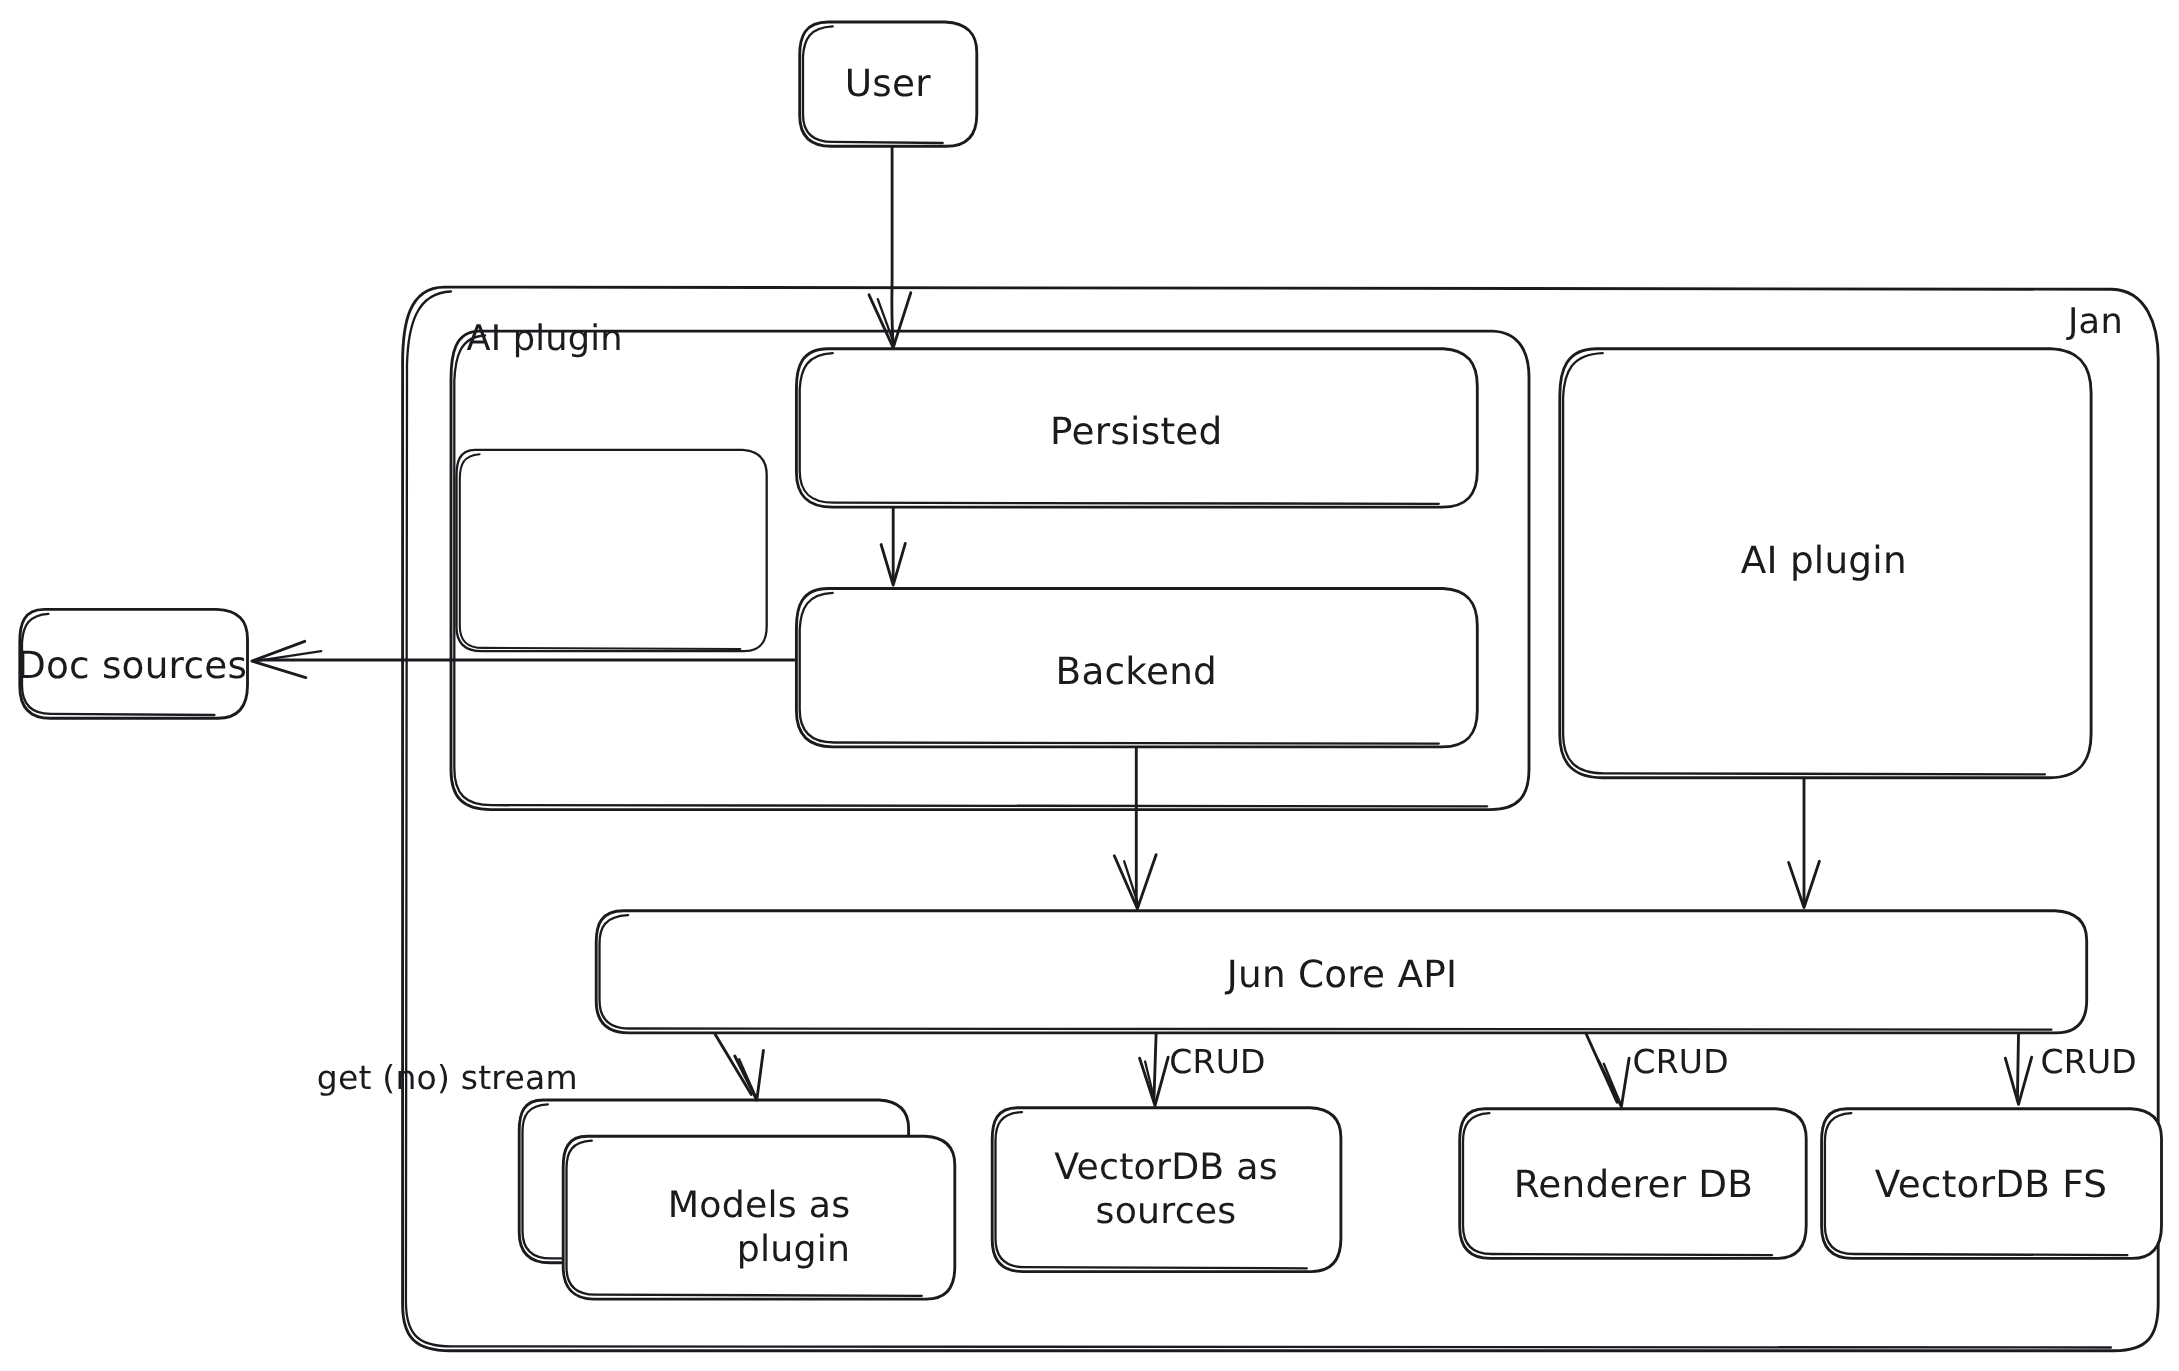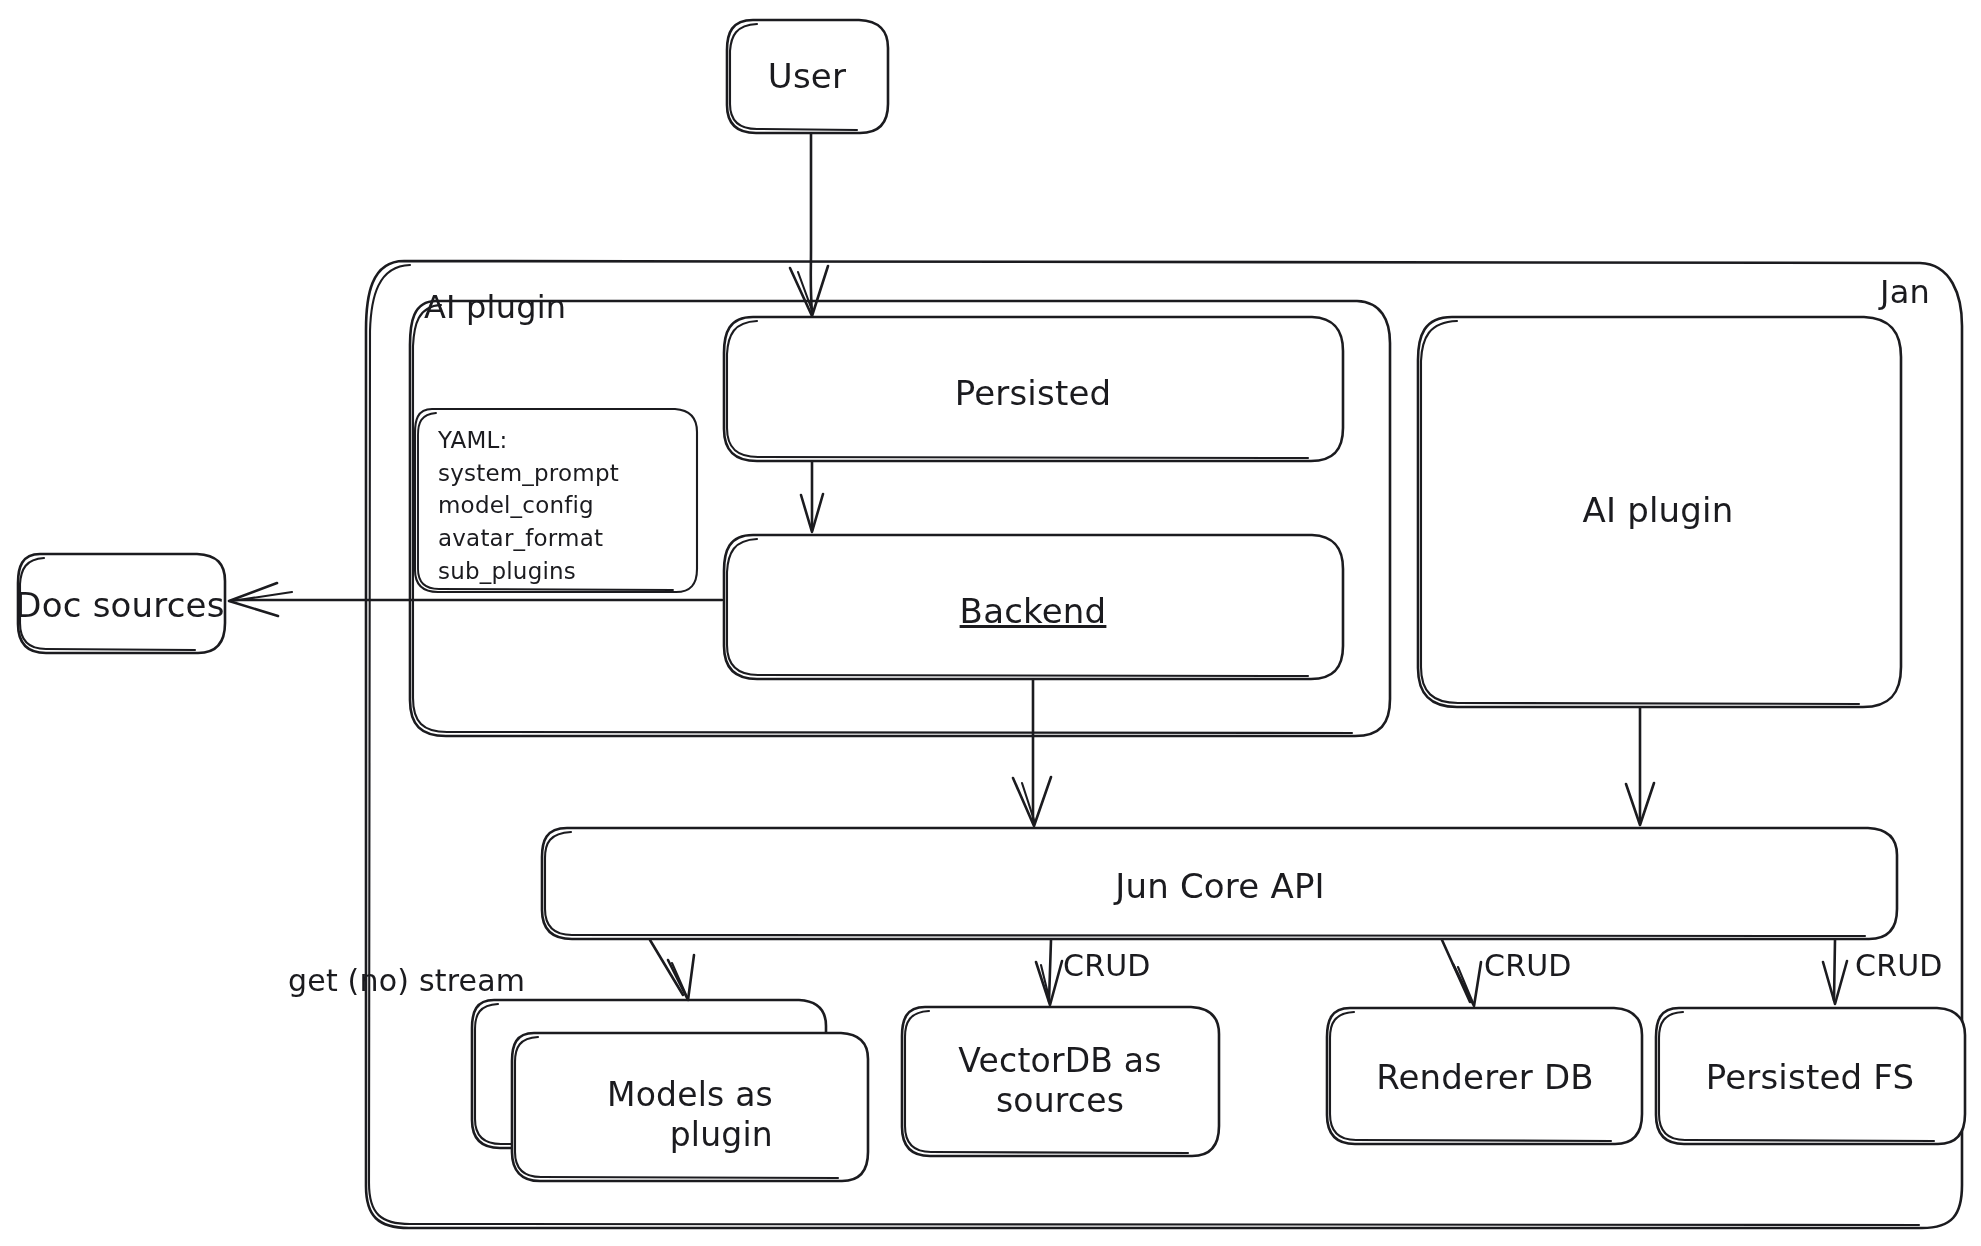--- a/index.html
+++ b/index.html
@@ -301,45 +301,40 @@
     </g>
 
   </svg>
 
   <div class="lbl node-title center" style="left:807px; top:56px;">User</div>
 
   <div class="lbl container-title" style="left:1880px; top:273px;">Jan</div>
 
   <div class="lbl container-title" style="left:424px; top:288px;">AI plugin</div>
 
-  <div class="lbl yaml-text" style="left:438px; top:424px;">YAML:
-system_prompt
-model_config
-avatar_format
-sub_plugins</div>
 
   <div class="lbl node-title center" style="left:1033px; top:373px;">Persisted</div>
 
-  <div class="lbl node-title center" style="left:1033px; top:591px;text-decoration:underline;">Backend</div>
+  <div class="lbl node-title center" style="left:1033px; top:591px;">Backend</div>
 
   <div class="lbl node-title center" style="left:1658px; top:490px;">AI plugin</div>
 
   <div class="lbl node-title center" style="left:120px; top:585px;">Doc sources</div>
 
   <div class="lbl node-title center" style="left:1220px; top:866px;">Jun Core API</div>
 
   <div class="lbl node-title small center" style="left:690px; top:1075px; text-align:right;">Models as
 plugin</div>
 
   <div class="lbl node-title small center" style="left:1060px; top:1041px; text-align:center;">VectorDB as
 sources</div>
 
   <div class="lbl node-title center" style="left:1485px; top:1057px;">Renderer DB</div>
 
-  <div class="lbl node-title center" style="left:1810px; top:1057px;">Persisted FS</div>
+  <div class="lbl node-title center" style="left:1810px; top:1057px;">VectorDB FS</div>
 
 
   <div class="lbl edge-label" style="left:288px; top:942px;margin-top:21px;">get (no) stream</div>
 
   <div class="lbl edge-label" style="left:1063px; top:948px;">CRUD</div>
 
   <div class="lbl edge-label" style="left:1484px; top:948px;">CRUD</div>
 
   <div class="lbl edge-label" style="left:1855px; top:948px;">CRUD</div>
 

